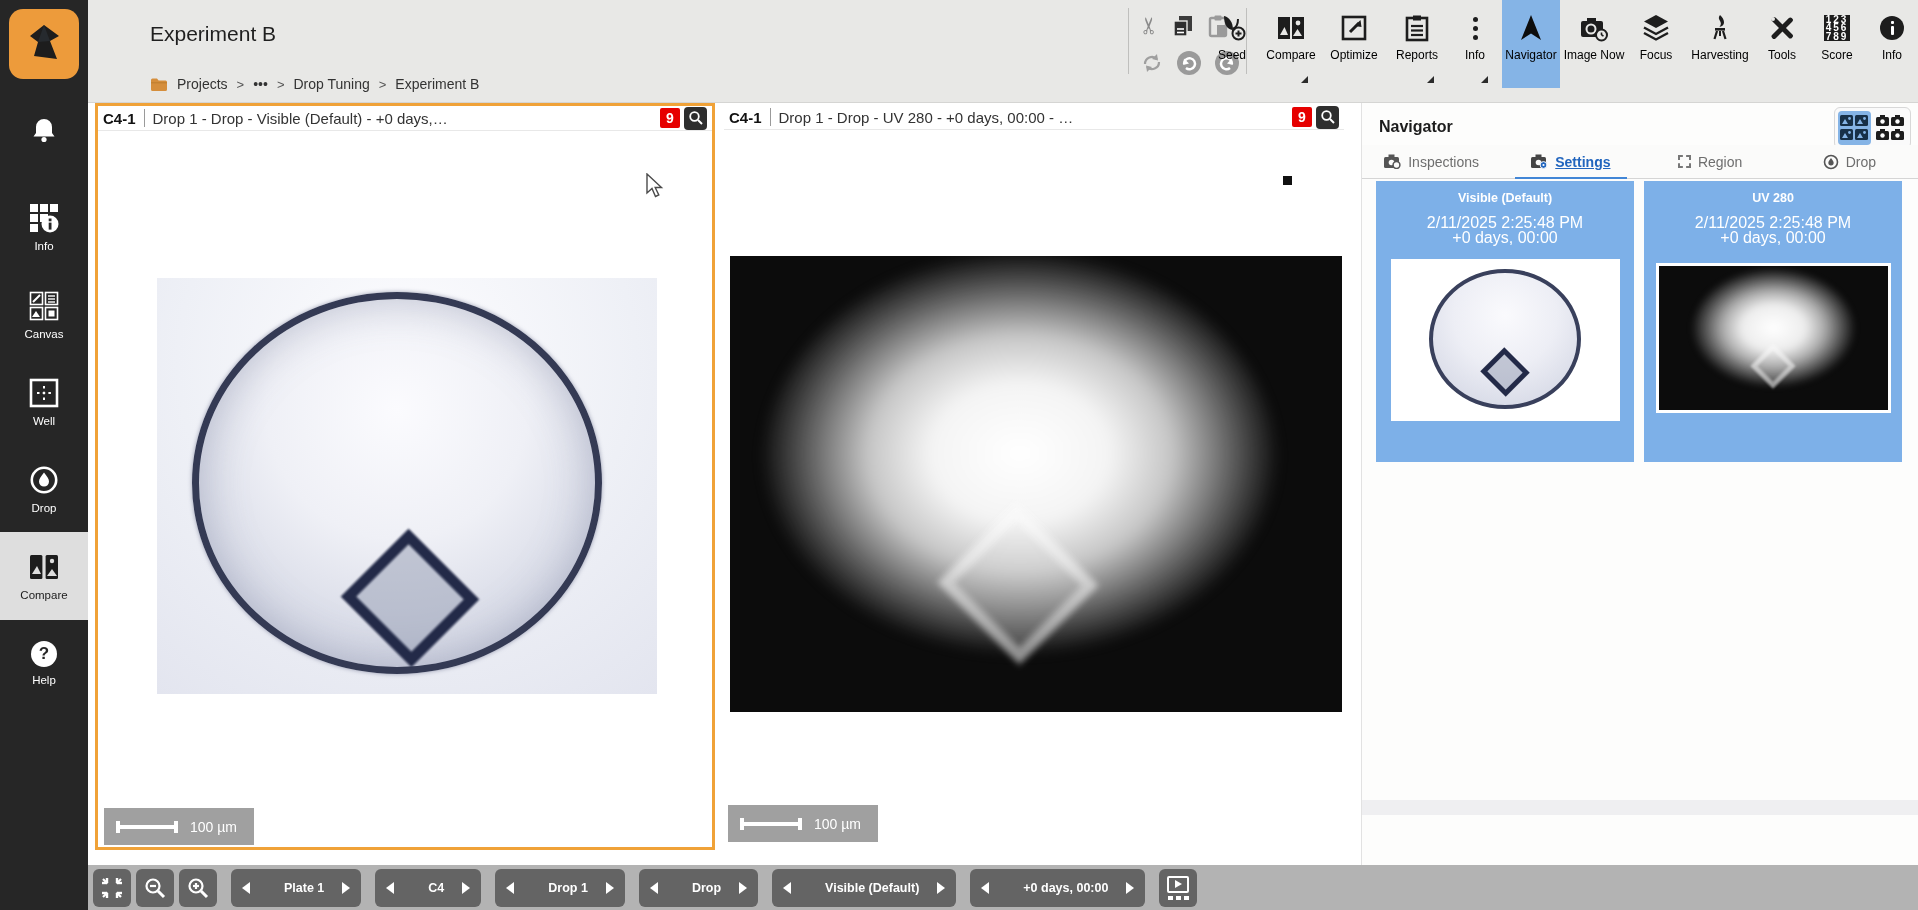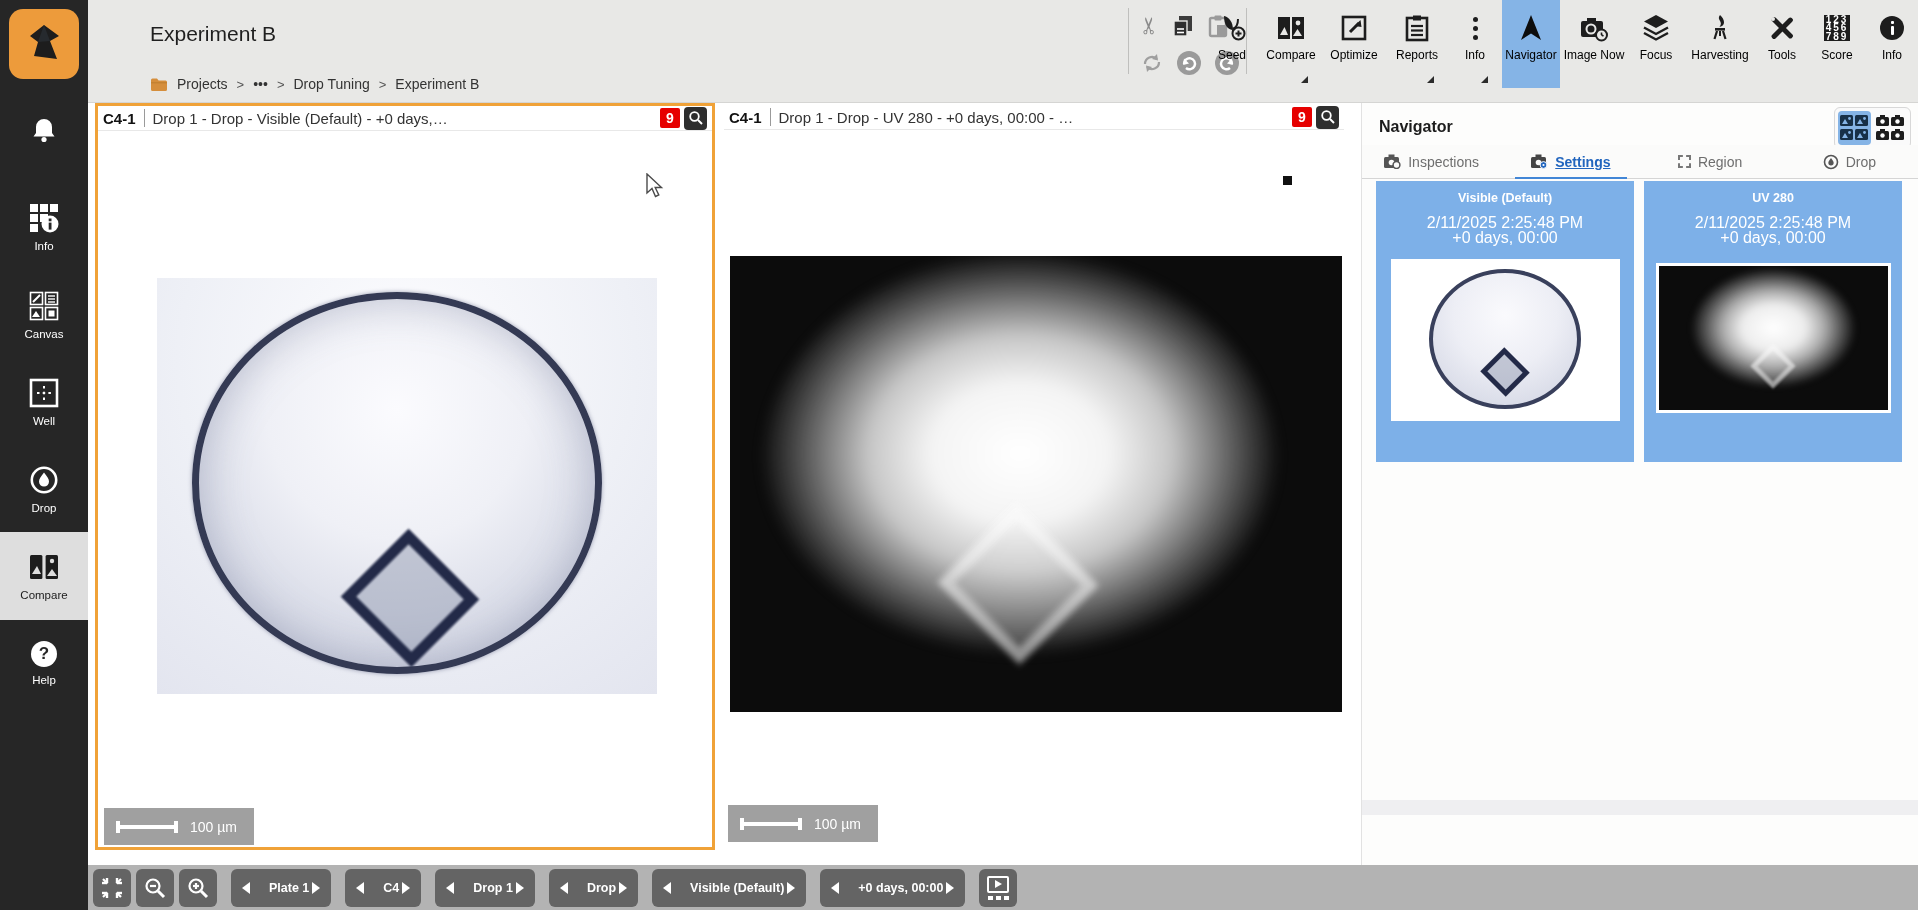--- a/index.html
+++ b/index.html
@@ -125,21 +125,21 @@
   .nav-strip { position:absolute; left:0; top:697px; width:557px; height:15px; background:#EFEFF1; }
 
   
   .bottombar { position:absolute; left:88px; top:865px; width:1830px; height:45px; background:#B3B3B3;
     display:flex; align-items:center; padding-left:5px; gap:5px; }
   .bbtn { height:38px; background:#646464; border-radius:6px; display:flex; align-items:center;
     justify-content:center; cursor:pointer; color:#fff; }
   .bbtn.square { width:38px; }
   .bgroup { height:38px; background:#646464; border-radius:6px; display:flex; align-items:center;
     padding:0 11px; cursor:pointer; margin-left:9px; }
-  .bgroup .blabel { color:#fff; font-size:12.5px; font-weight:bold; margin:0 3px; white-space:nowrap;padding-left:16px; }
+  .bgroup .blabel { color:#fff; font-size:12.5px; font-weight:bold; margin:0 18px; white-space:nowrap;padding-left:16px; }
   .arr-l { width:0; height:0; border-top:6px solid transparent; border-bottom:6px solid transparent;
     border-right:8px solid #fff; cursor:pointer; }
   .arr-r { width:0; height:0; border-top:6px solid transparent; border-bottom:6px solid transparent;
     border-left:8px solid #fff; cursor:pointer; }
   .play-icon { display:flex; flex-direction:column; align-items:center; gap:3px; }
   .play-frame { width:22px; height:17px; border:2px solid #fff; border-radius:2px; display:flex;
     align-items:center; justify-content:center; }
   .play-frame b { width:0; height:0; border-top:4px solid transparent; border-bottom:4px solid transparent;
     border-left:7px solid #fff; }
   .play-dots { display:flex; gap:3px; }

